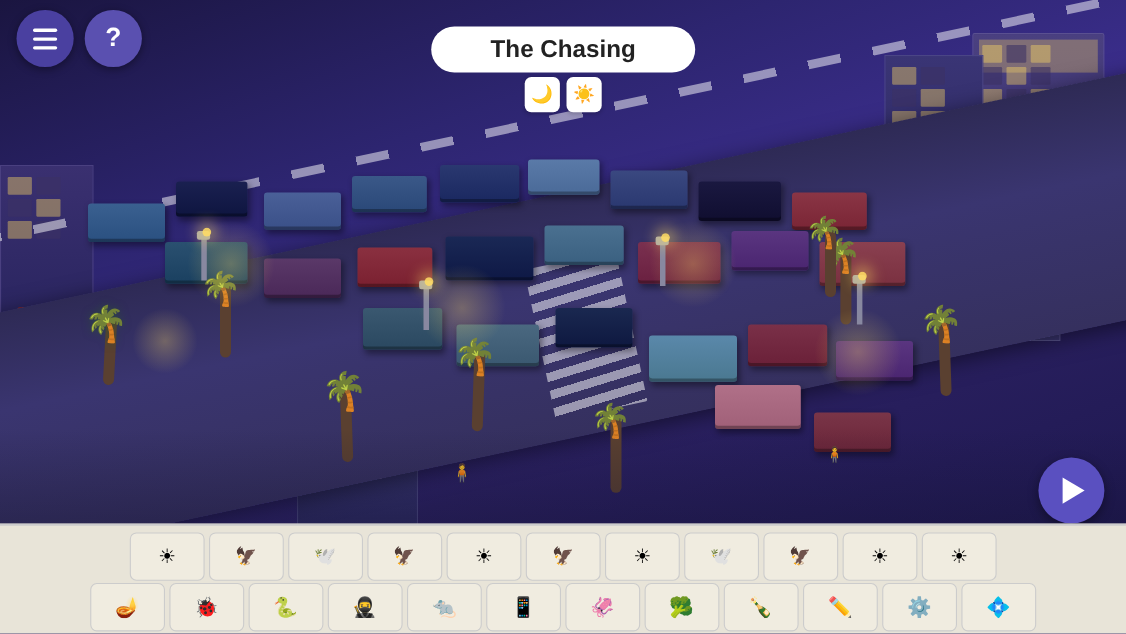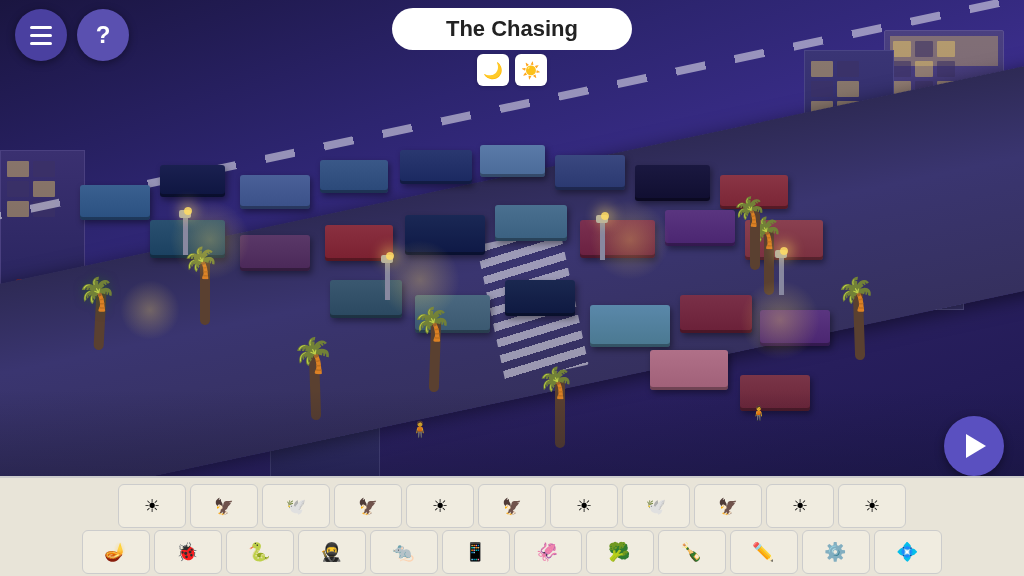--- a/index.html
+++ b/index.html
@@ -109,20 +109,21 @@
     }
     .title-box {
       background: white;
       border-radius: 30px;
       padding: 8px 40px;
       font-size: 22px;
       font-weight: bold;
       color: #222;
       min-width: 240px;
       text-align: center;
+      margin-top: 16px;
     }
 
     .time-icons {
       display: flex;
       gap: 6px;
       justify-content: center;
       margin-top: 4px;
     }
     .time-icon-btn {
       width: 32px; height: 32px;

